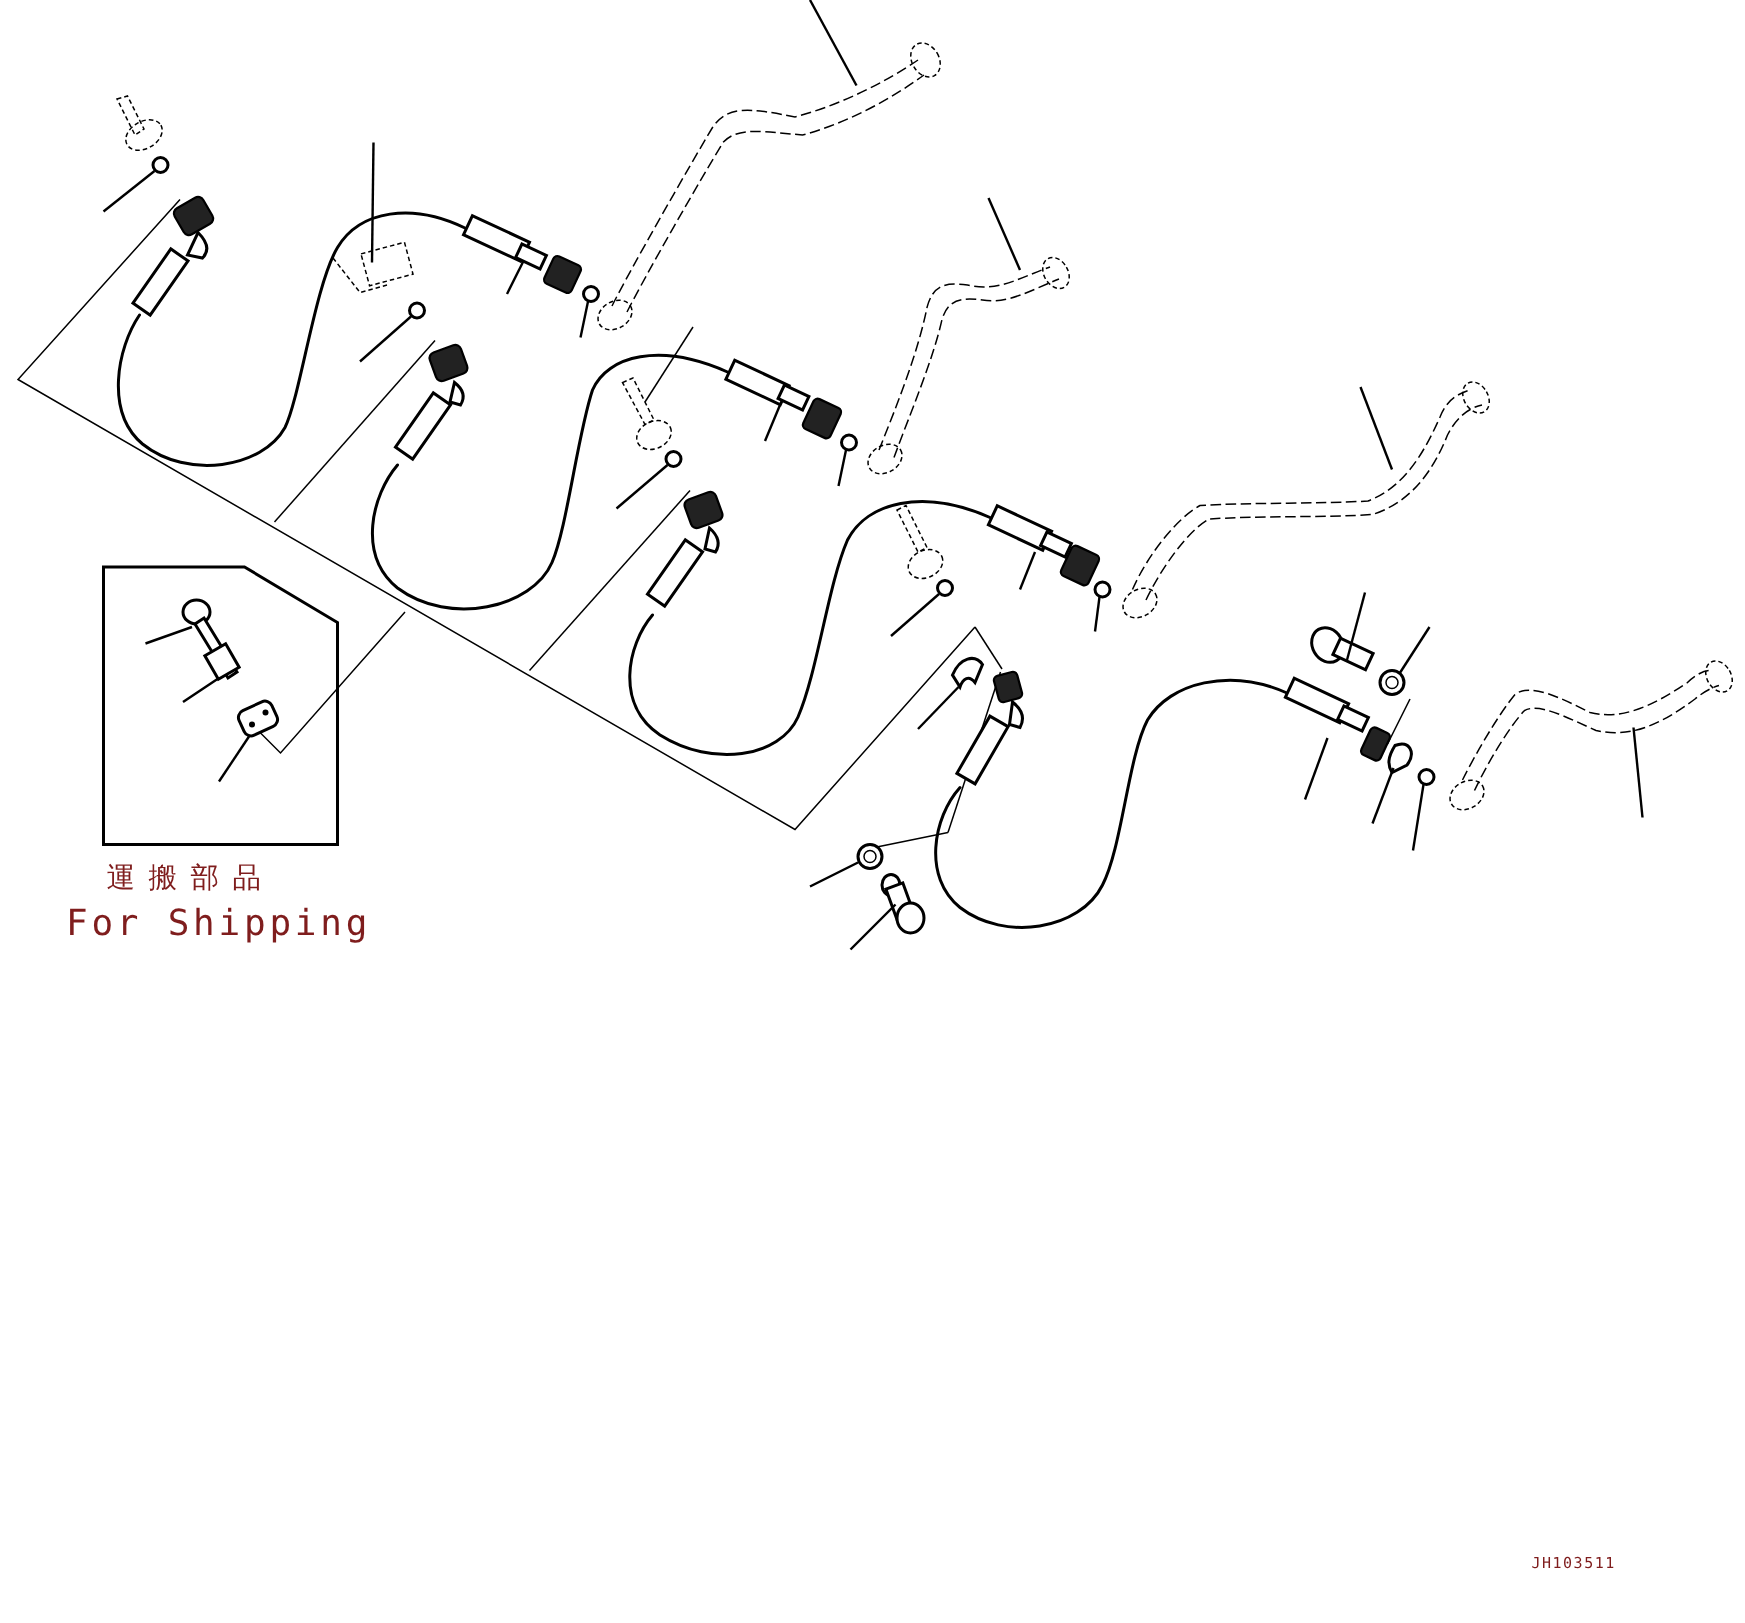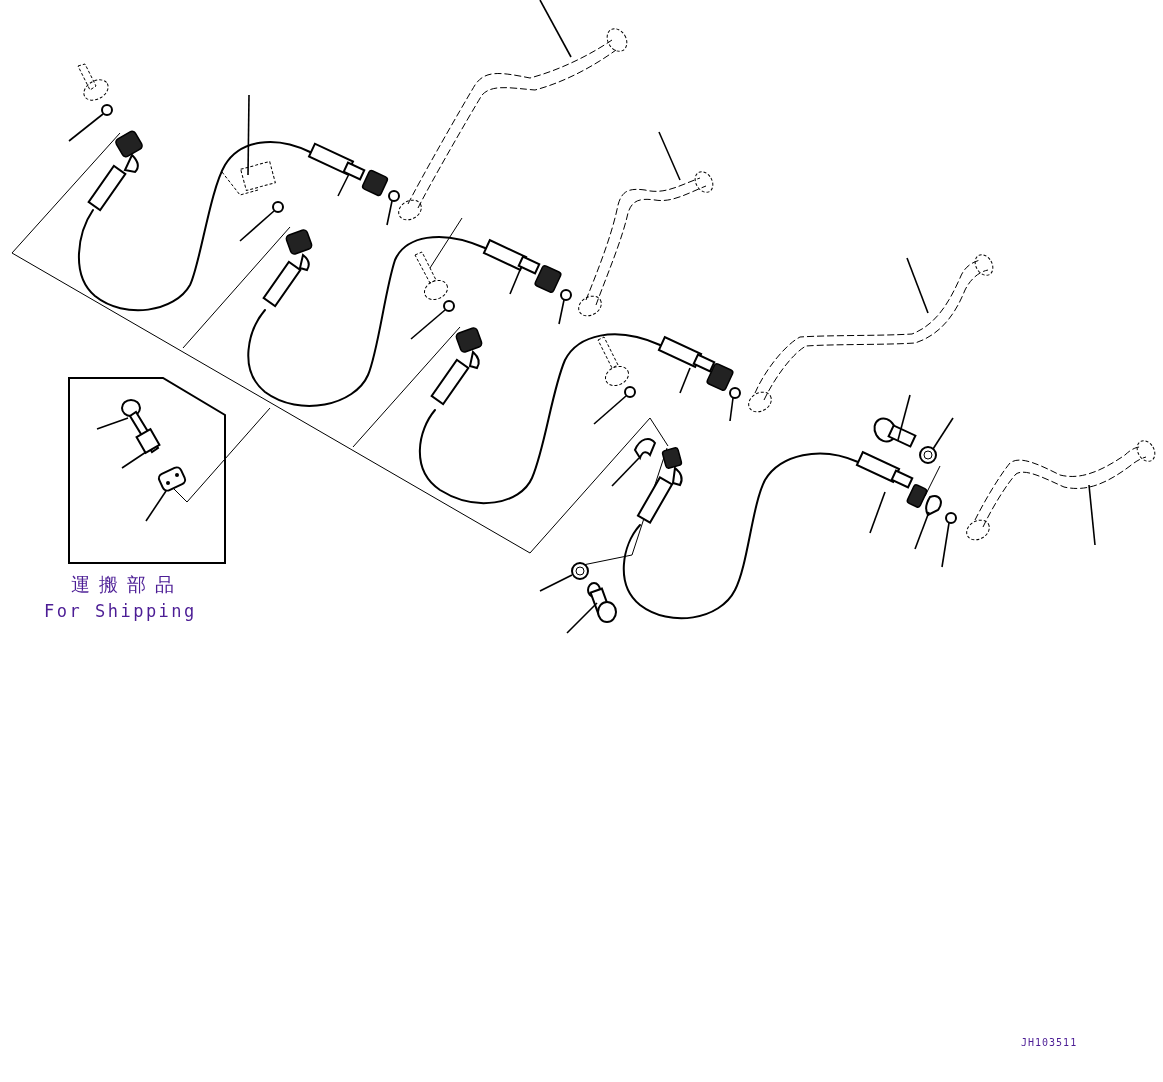--- a/index.html
+++ b/index.html
@@ -6,25 +6,25 @@
   body { width: 1163px; height: 1082px; position: relative; overflow: hidden; }
   #diagram { position: absolute; left: 0; top: 0; width: 1163px; height: 1082px; }
   .hose { fill: none; stroke: #000; stroke-width: 2; stroke-linecap: round; }
   .thin { fill: none; stroke: #000; stroke-width: 1; }
   .leader { fill: none; stroke: #000; stroke-width: 1.6; }
   .dash { fill: none; stroke: #000; stroke-width: 1; stroke-dasharray: 7 3; }
   .fit { fill: #fff; stroke: #000; stroke-width: 2; }
   .dark { fill: #222; stroke: #000; stroke-width: 1.5; }
   .oring { fill: #fff; stroke: #000; stroke-width: 2; }
   .label-text {
-    position: absolute; font-family: "DejaVu Sans Mono", monospace; color: #4c1d95;
+    position: absolute; font-family: "DejaVu Sans Mono", monospace; color: #7f1d1d;
     white-space: nowrap;
   }
   #ship-jp { left: 71px; top: 572px; font-size: 19px; letter-spacing: 9px; }
-  #ship-en { left: 44px; top: 601px; font-size: 17px; letter-spacing: 2.5px; }
+  #ship-en { left: 44px; top: 601px; font-size: 24px; letter-spacing: 2.5px; }
   #drawing-id { left: 1021px; top: 1037px; font-size: 10px; letter-spacing: 1px; }
 </style>
 </head>
 <body>
 
 <svg id="diagram" viewBox="0 0 1163 1082" xmlns="http://www.w3.org/2000/svg">
 
   <g>
     <polyline class="thin" points="120,133 12,253 530,553 650,418"></polyline>
     <line class="thin" x1="290" y1="227" x2="183" y2="348"></line>

